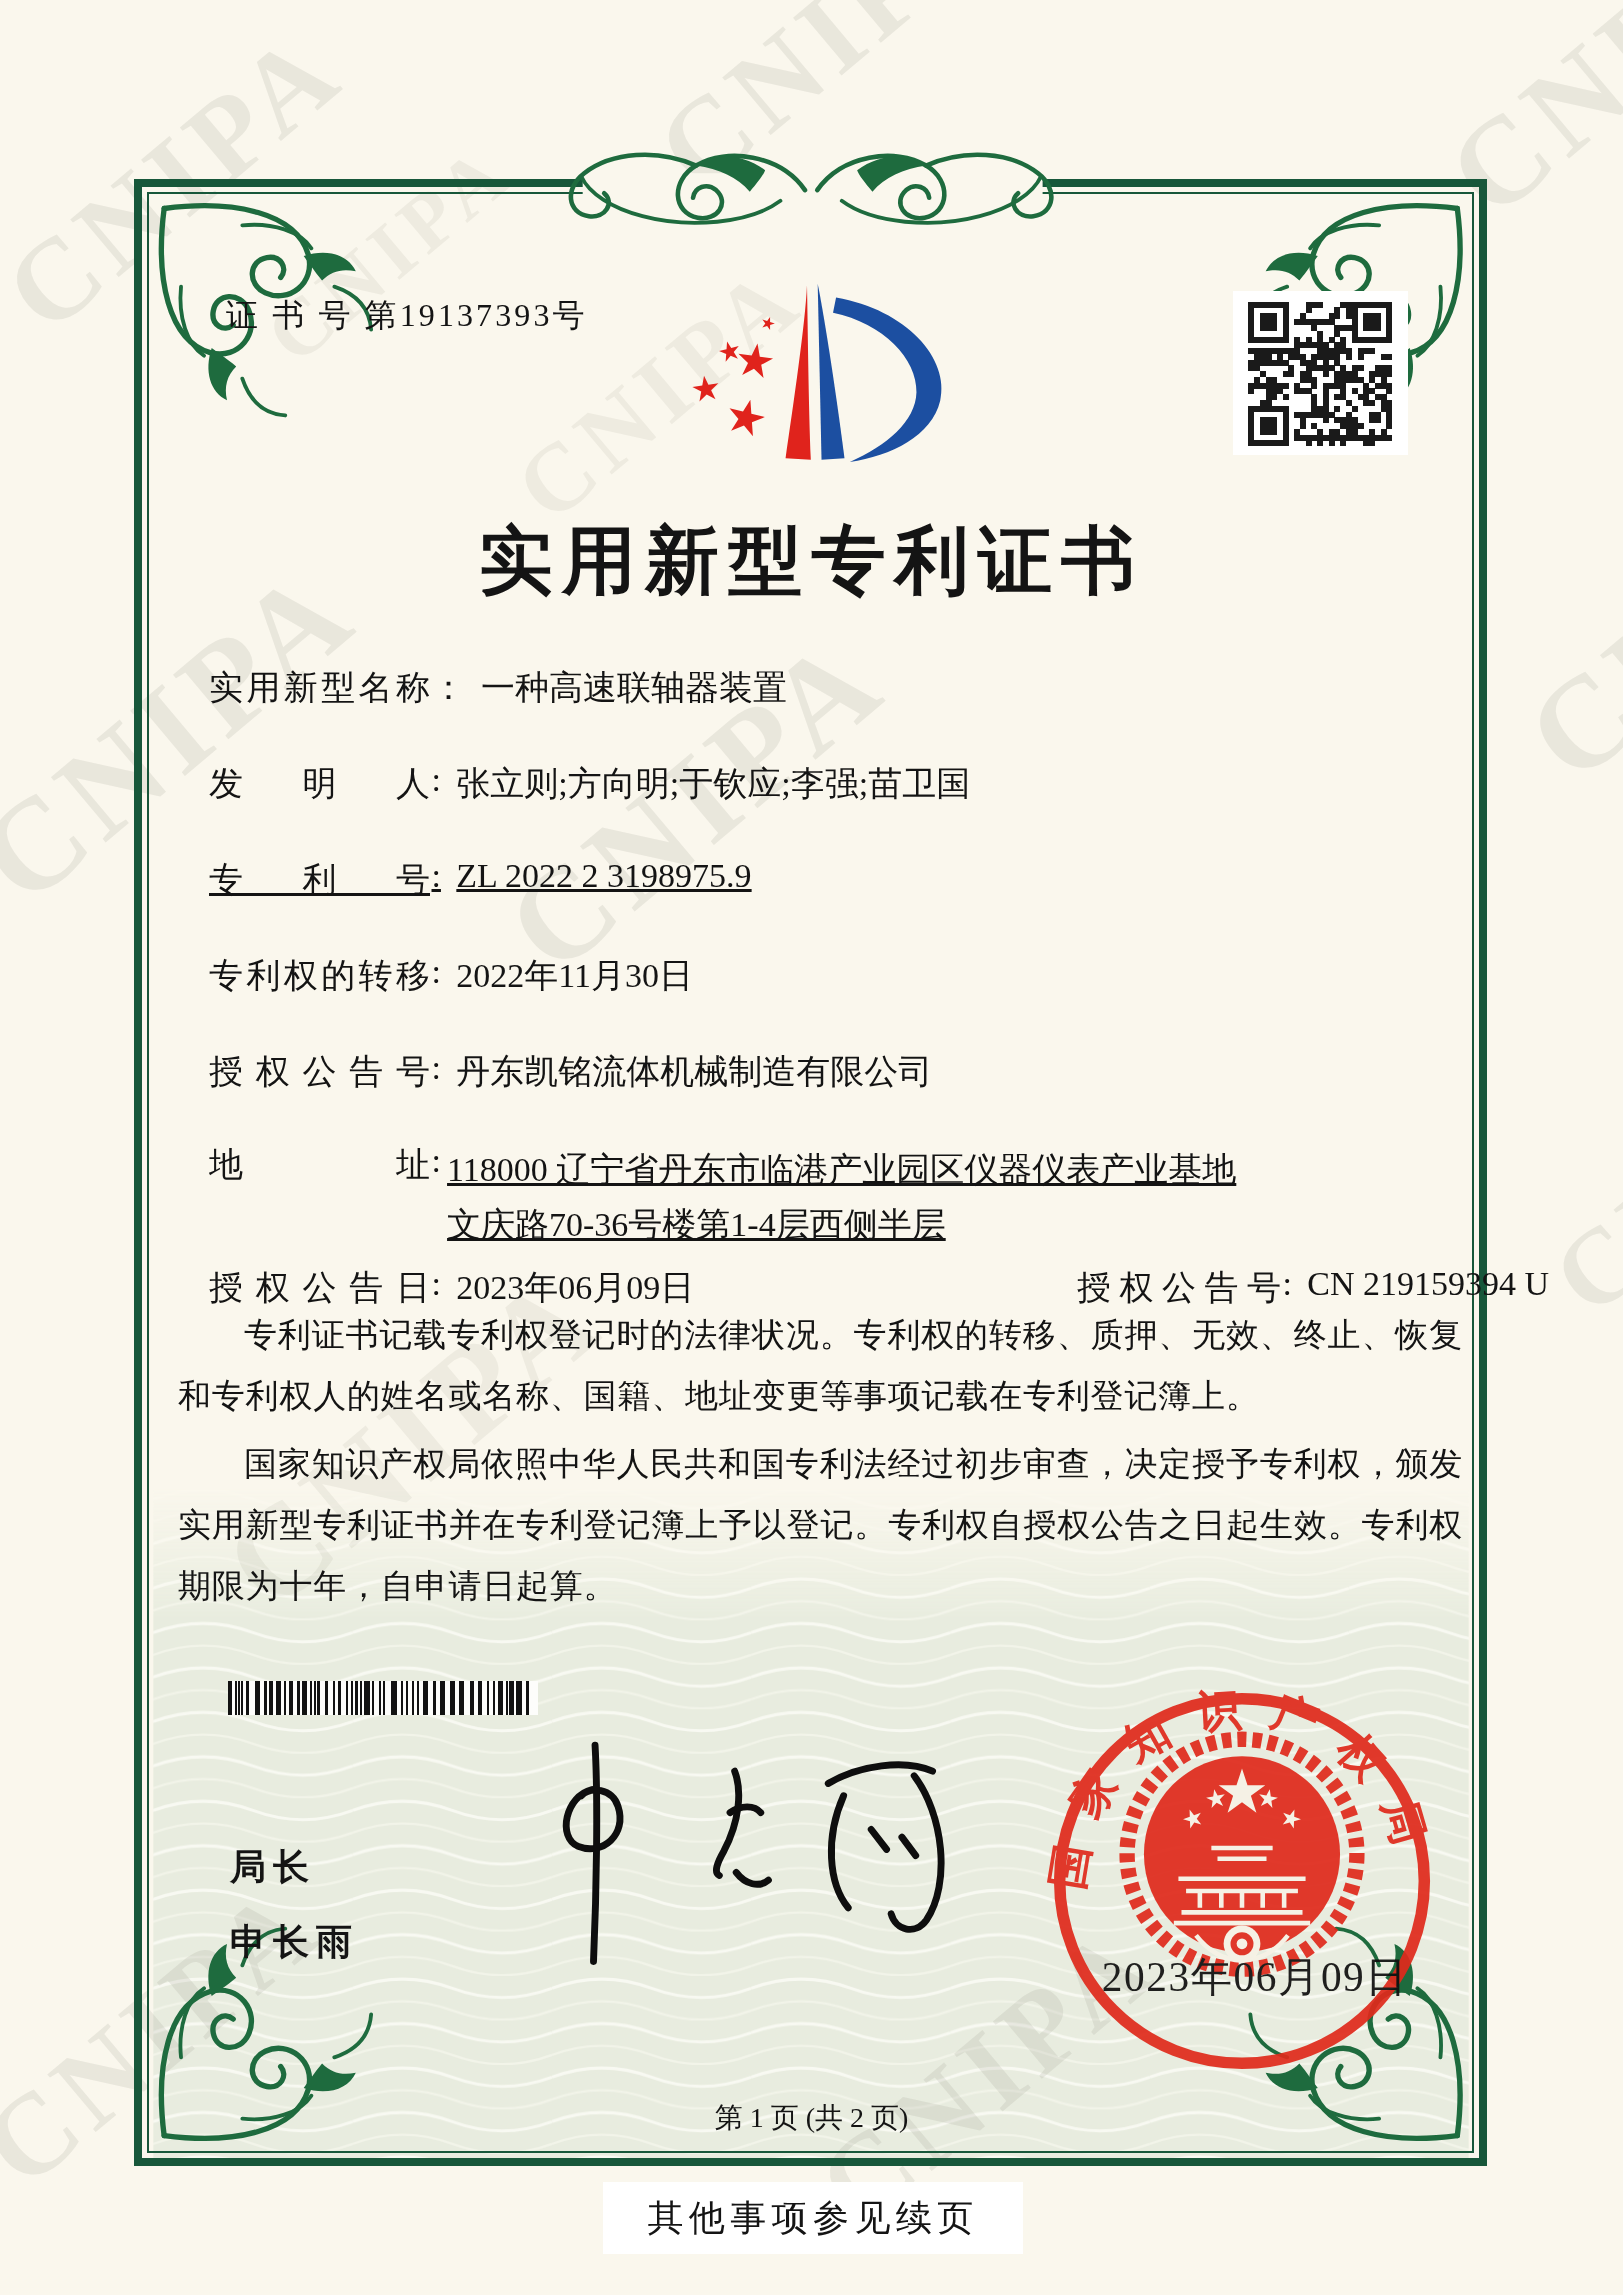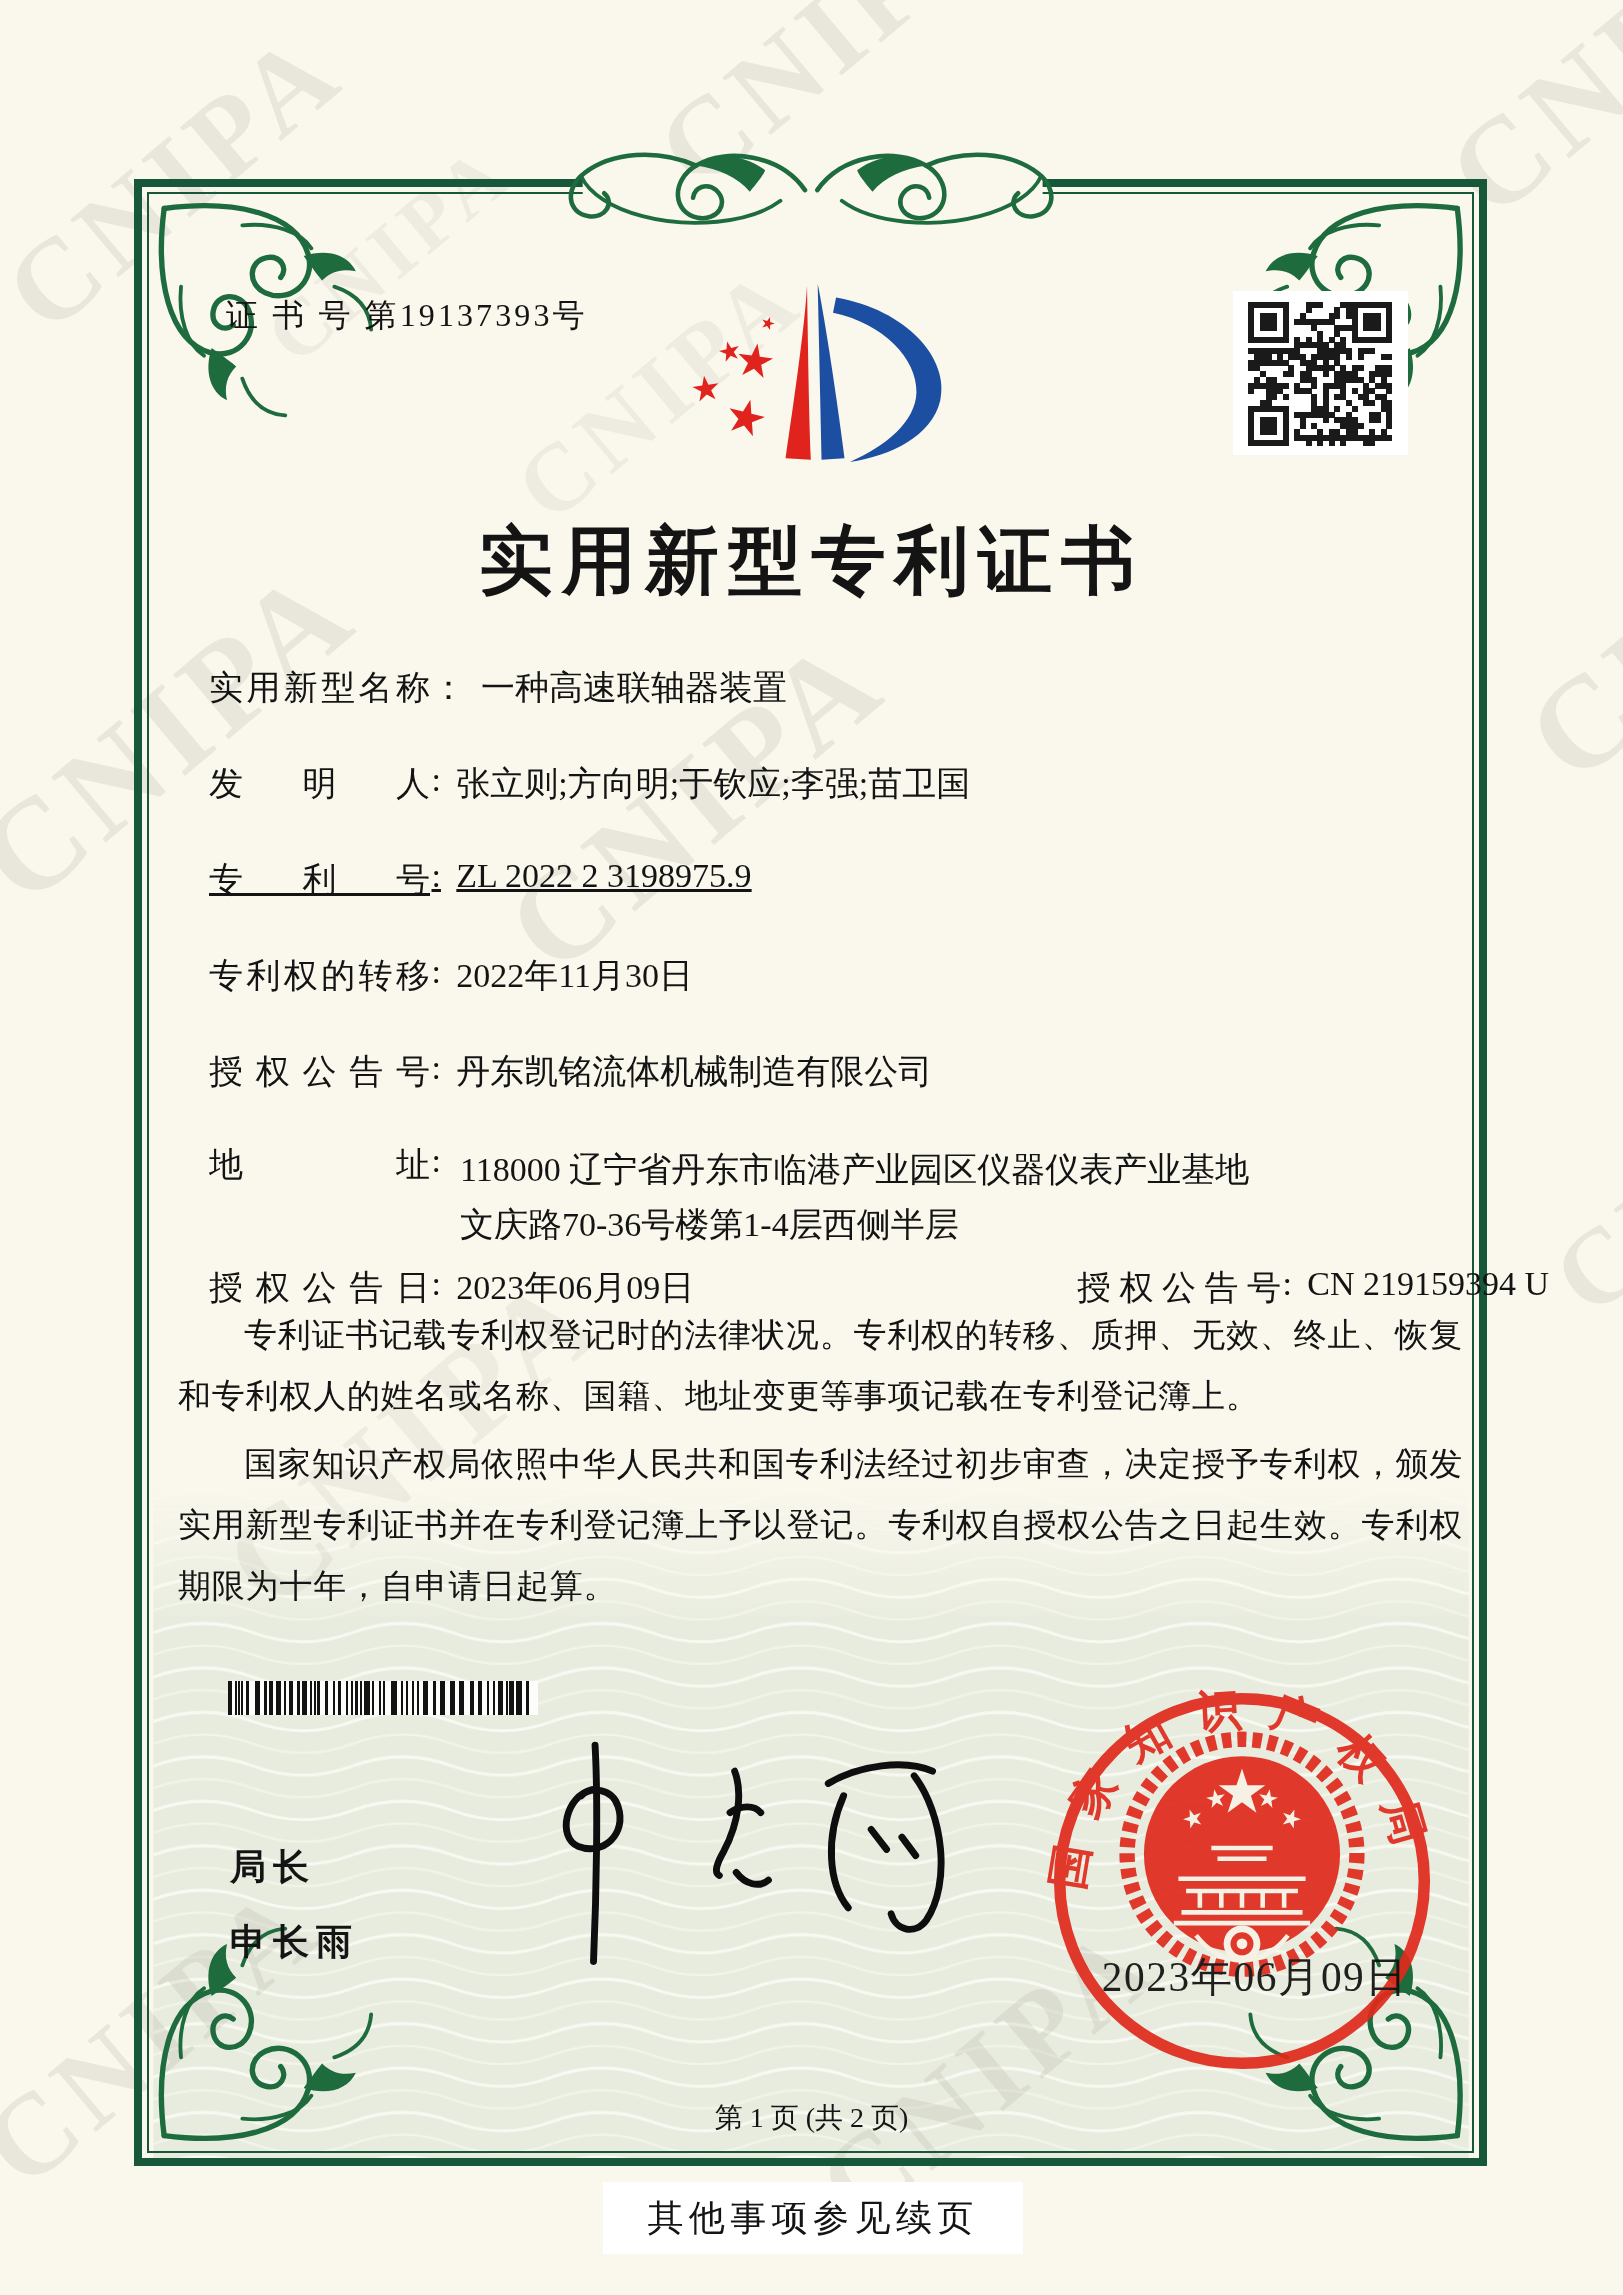--- a/index.html
+++ b/index.html
@@ -39,21 +39,21 @@
   #qr div{position:absolute; background:#1a1a1a;}
   .logo{position:absolute; left:686px; top:276px;}
   .title{
     position:absolute; left:0; top:512px; width:1623px; text-align:center;
     font-size:74px; font-weight:bold; letter-spacing:9.2px;
   }
   .row{position:absolute; left:209px; display:flex; align-items:flex-start; font-size:34px; white-space:nowrap;}
   .row .lab{display:inline-block; width:221px; text-align:justify; text-align-last:justify;}
   .row .col{margin:0 3.1px 0 1.5px;}
   .row .val{margin-left:12.3px;}
-  .addr-lines{margin-left:16px; line-height:55px;}
+  .addr-lines{margin-left:3px; line-height:55px;text-decoration:underline;}
   .pair2{position:absolute; left:868px; top:0; display:flex; font-size:34px; white-space:nowrap;}
   .pair2 .lab{display:inline-block; width:204px; text-align:justify; text-align-last:justify;}
   .pair2 .col{margin:0 3.1px 0 1.5px;}
   .pair2 .val{margin-left:12.3px;}
   .paras{
     position:absolute; left:178px; top:1305px; width:1285px;
     font-size:33px; line-height:61px; text-align:justify; letter-spacing:0.8px;
   }
   .paras p{margin:0 0 7px 0; text-indent:2em;}
   #barcode{position:absolute; left:228px; top:1681px; width:310px; height:34px; background:#fdfdfb;}

